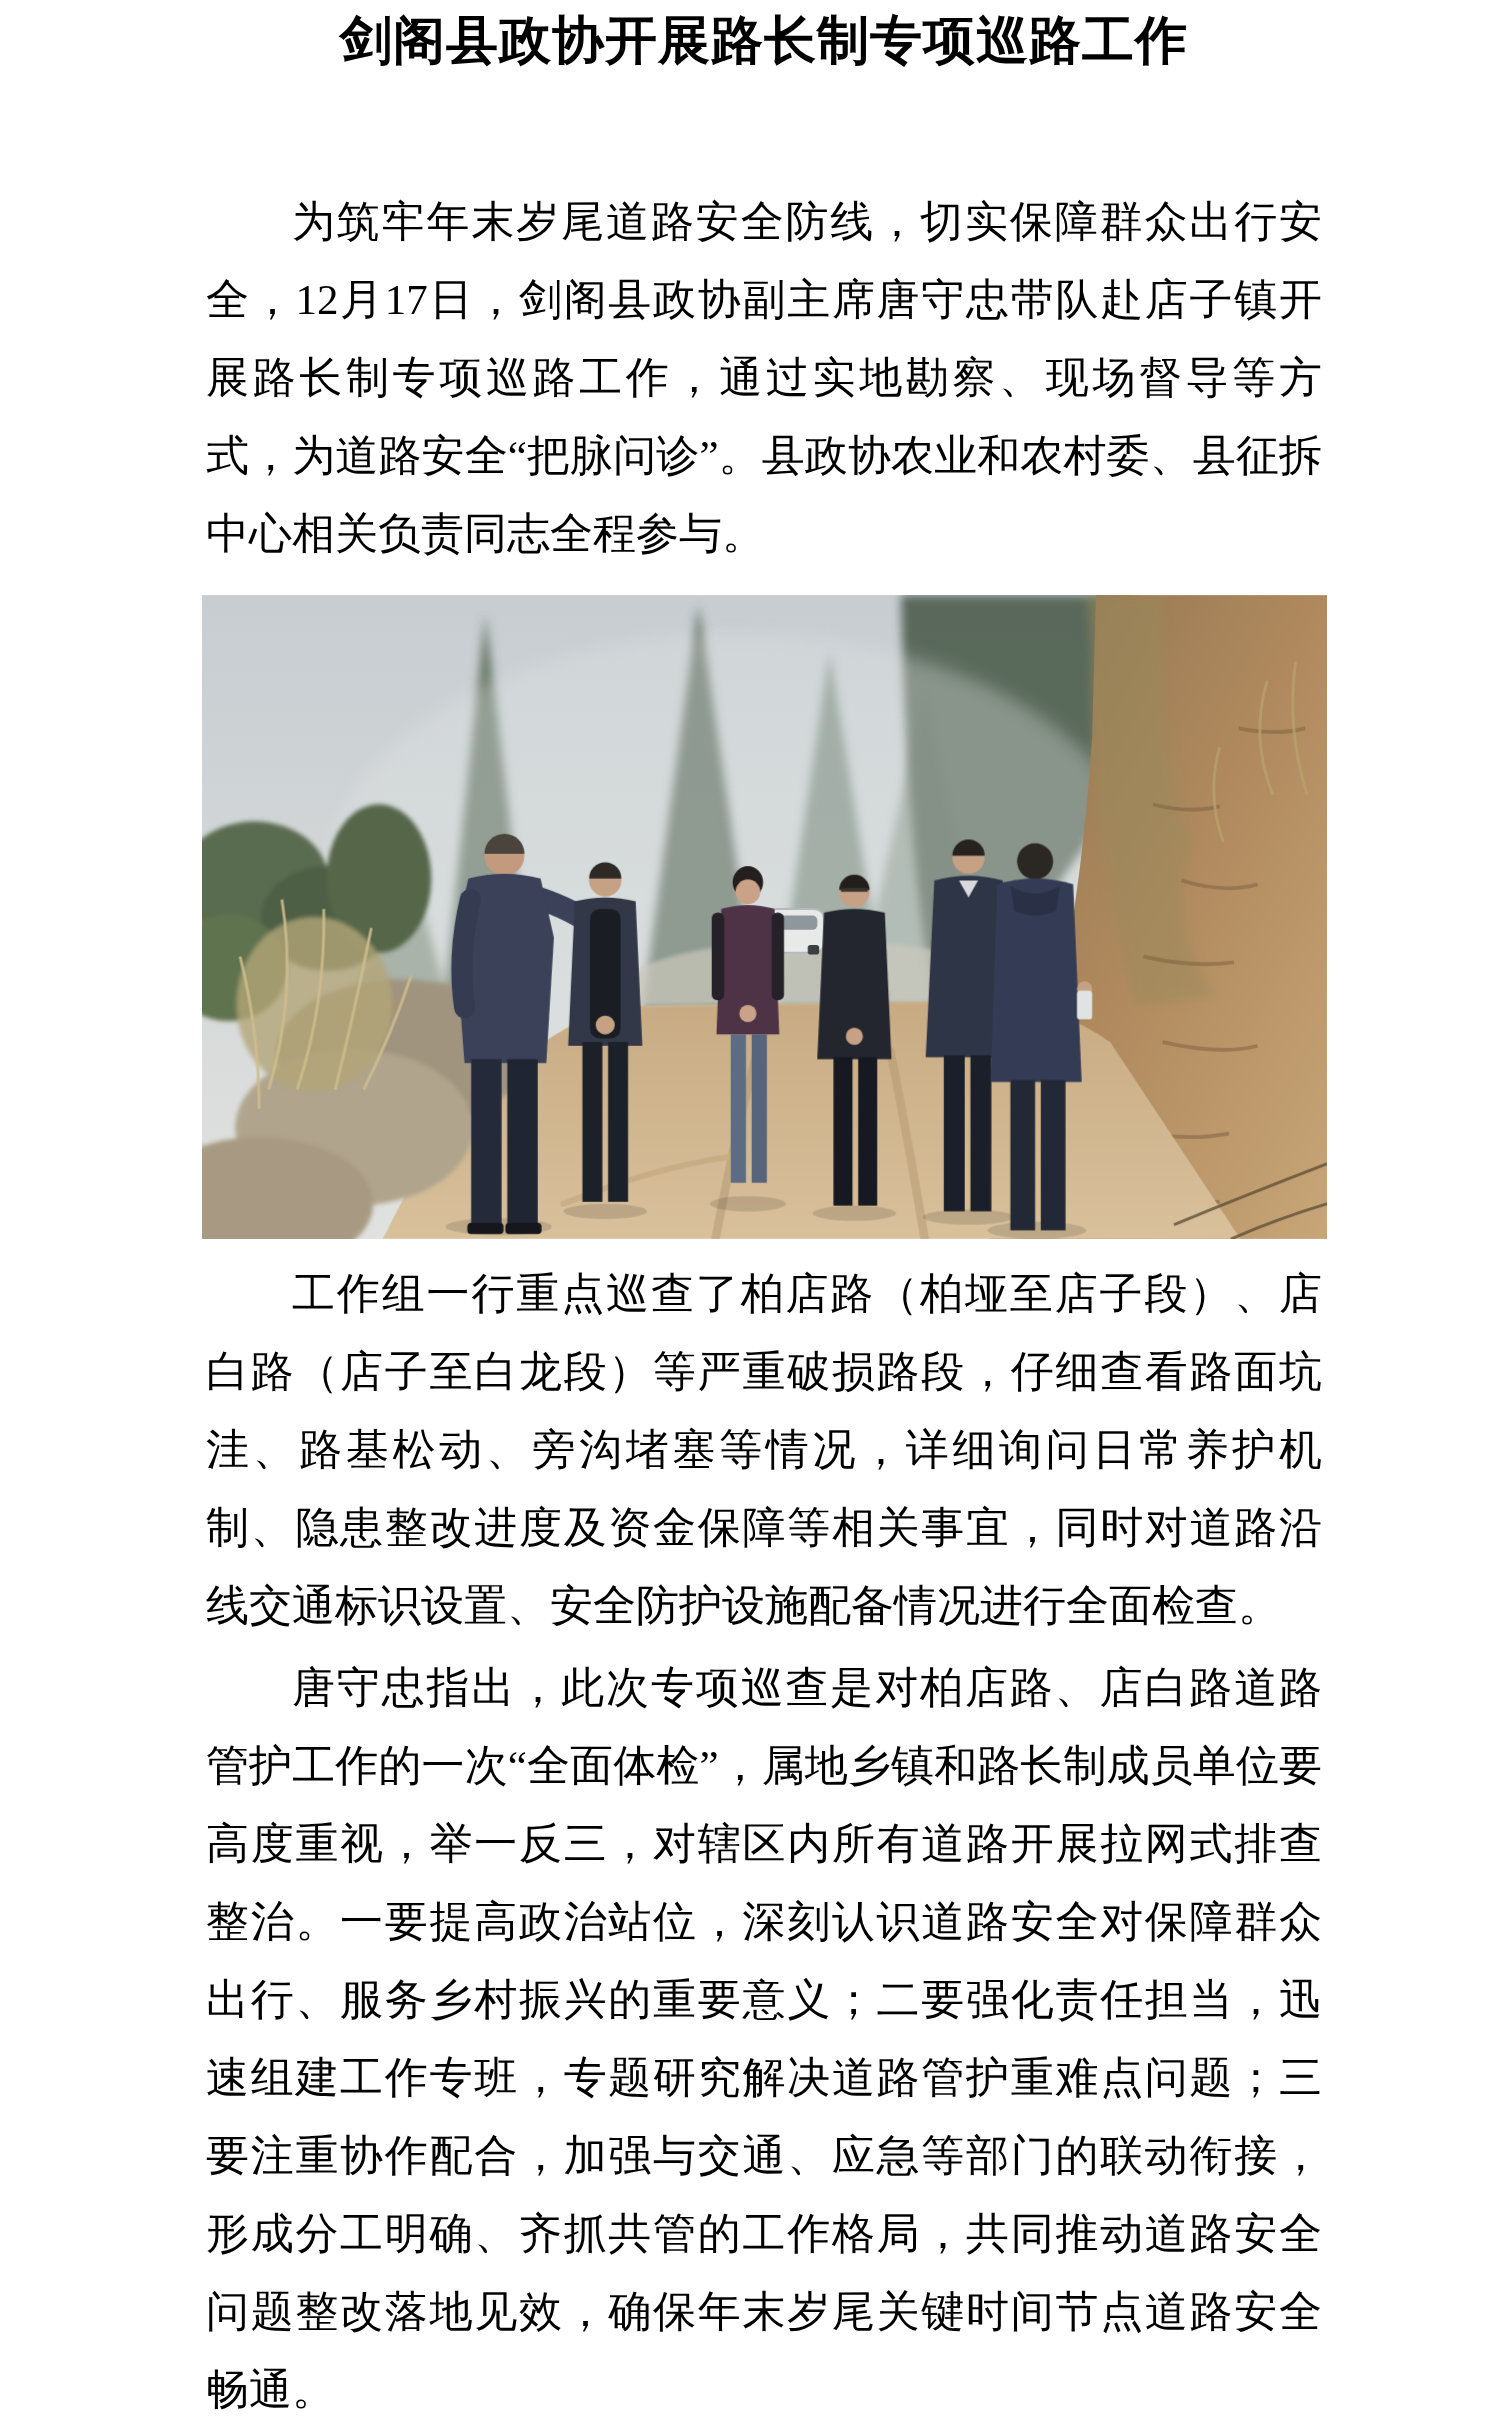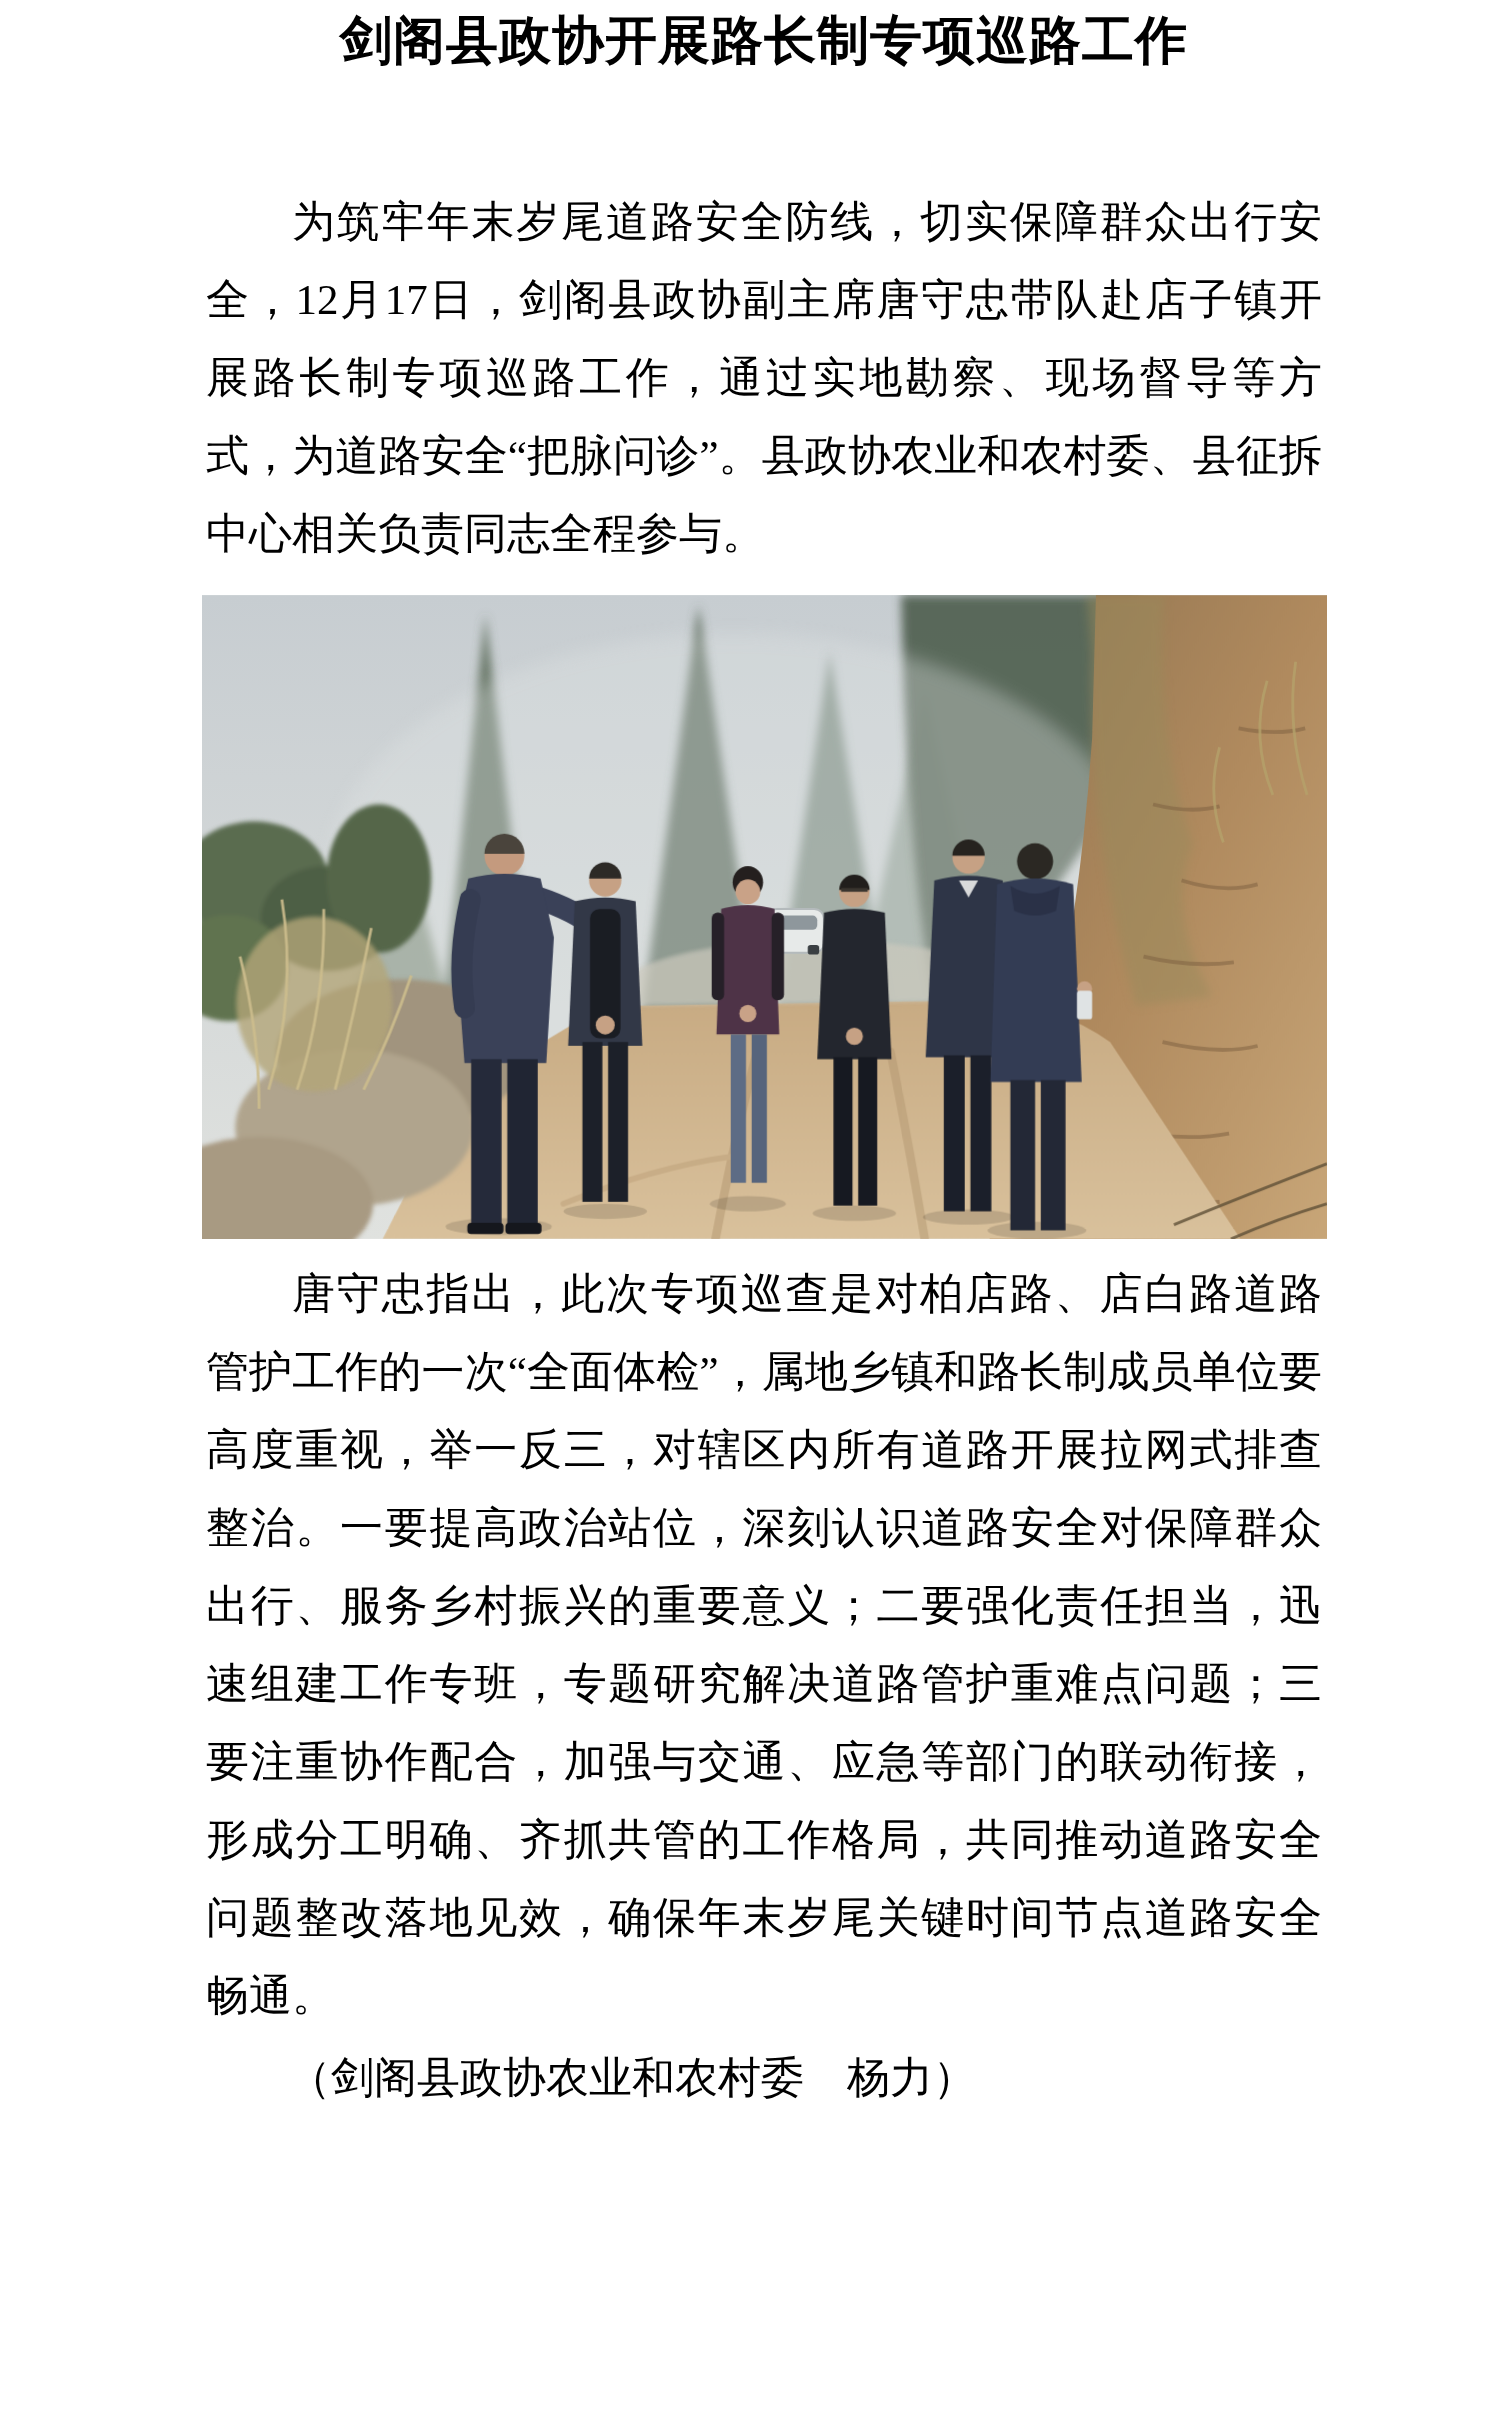--- a/index.html
+++ b/index.html
@@ -234,20 +234,21 @@
           <rect x="882" y="510" width="26" height="158" fill="#232836"></rect>
         </g>
 
         <g stroke="#5f5038" stroke-width="3" fill="none" opacity="0.8">
           <path d="M1183,598 Q1100,630 1022,662"></path>
           <path d="M1183,640 Q1130,656 1082,677"></path>
         </g>
       </svg>
     </figure>
 
+    <p class="para">工作组一行重点巡查了柏店路（柏垭至店子段）、店白路（店子至白龙段）等严重破损路段，仔细查看路面坑洼、路基松动、旁沟堵塞等情况，详细询问日常养护机制、隐患整改进度及资金保障等相关事宜，同时对道路沿线交通标识设置、安全防护设施配备情况进行全面检查。</p>
 
     <p class="para">唐守忠指出，此次专项巡查是对柏店路、店白路道路管护工作的一次“全面体检”，属地乡镇和路长制成员单位要高度重视，举一反三，对辖区内所有道路开展拉网式排查整治。一要提高政治站位，深刻认识道路安全对保障群众出行、服务乡村振兴的重要意义；二要强化责任担当，迅速组建工作专班，专题研究解决道路管护重难点问题；三要注重协作配合，加强与交通、应急等部门的联动衔接，形成分工明确、齐抓共管的工作格局，共同推动道路安全问题整改落地见效，确保年末岁尾关键时间节点道路安全畅通。</p>
 
     <p class="byline">（剑阁县政协农业和农村委　杨力）</p>
 
   </div>
 </div>
 
 
 </body></html>

